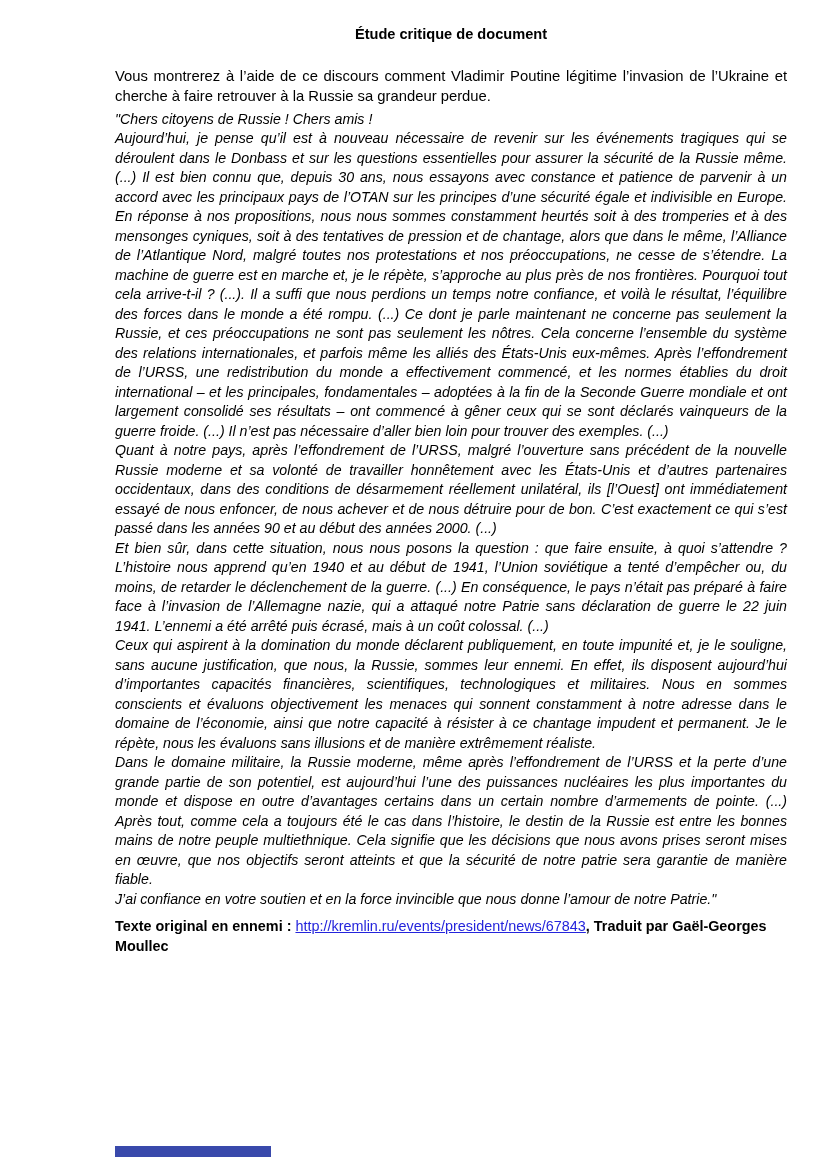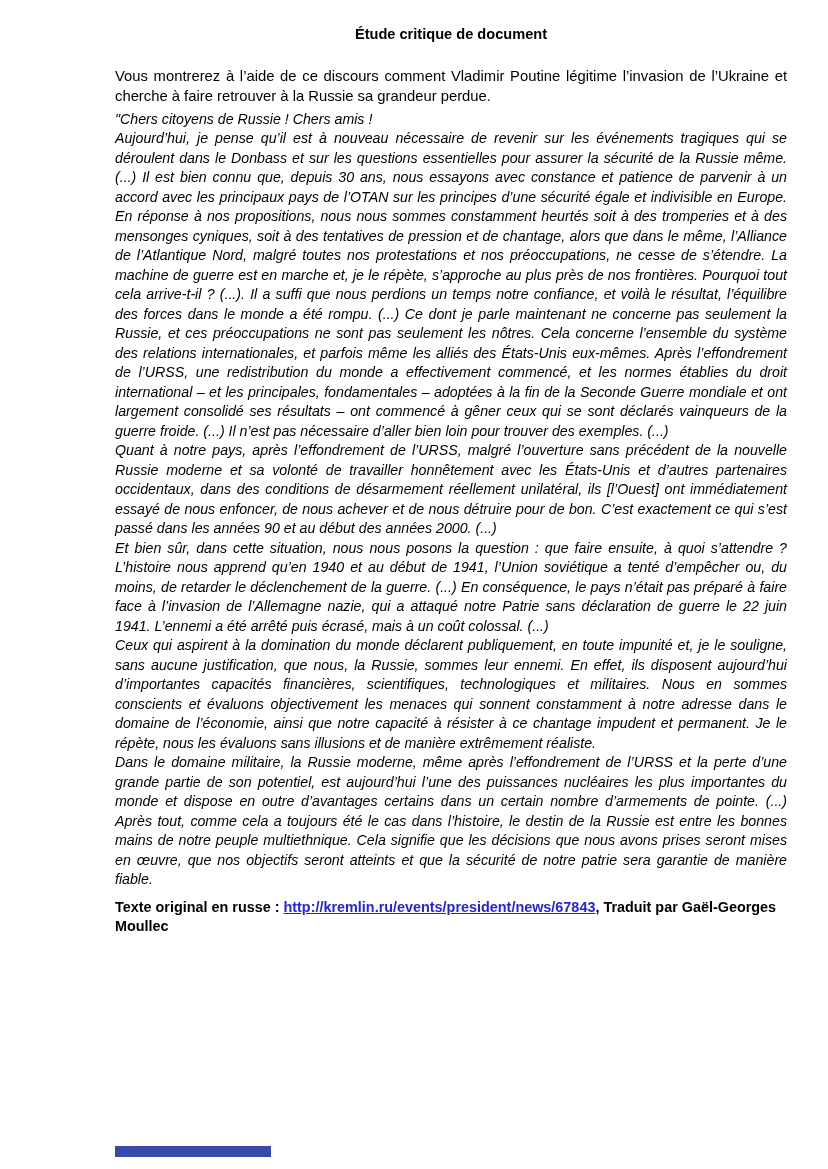--- a/index.html
+++ b/index.html
@@ -46,21 +46,21 @@
     text-align: justify;
   }
   .source {
     margin: 8px 0 0 0;
     font-size: 14.4px;
     line-height: 19.5px;
     font-weight: bold;
     text-align: left;
   }
   .source a {
-    font-weight: bold;
+    font-weight: normal;
     text-decoration: underline;
     cursor: pointer;
   }
   .bottom-bar {
     position: absolute;
     left: 78px;
     top: 1146px;
     width: 156px;
     height: 11px;
   }
@@ -74,19 +74,20 @@
 
   <p class="instruction">Vous montrerez à l’aide de ce discours comment Vladimir Poutine légitime l’invasion de l’Ukraine et cherche à faire retrouver à la Russie sa grandeur perdue.</p>
 
   <div class="speech">
     <p>"Chers citoyens de Russie ! Chers amis !</p>
     <p>Aujourd’hui, je pense qu’il est à nouveau nécessaire de revenir sur les événements tragiques qui se déroulent dans le Donbass et sur les questions essentielles pour assurer la sécurité de la Russie même. (...) Il est bien connu que, depuis 30 ans, nous essayons avec constance et patience de parvenir à un accord avec les principaux pays de l’OTAN sur les principes d’une sécurité égale et indivisible en Europe. En réponse à nos propositions, nous nous sommes constamment heurtés soit à des tromperies et à des mensonges cyniques, soit à des tentatives de pression et de chantage, alors que dans le même, l’Alliance de l’Atlantique Nord, malgré toutes nos protestations et nos préoccupations, ne cesse de s’étendre. La machine de guerre est en marche et, je le répète, s’approche au plus près de nos frontières. Pourquoi tout cela arrive-t-il ? (...). Il a suffi que nous perdions un temps notre confiance, et voilà le résultat, l’équilibre des forces dans le monde a été rompu. (...) Ce dont je parle maintenant ne concerne pas seulement la Russie, et ces préoccupations ne sont pas seulement les nôtres. Cela concerne l’ensemble du système des relations internationales, et parfois même les alliés des États-Unis eux-mêmes. Après l’effondrement de l’URSS, une redistribution du monde a effectivement commencé, et les normes établies du droit international – et les principales, fondamentales – adoptées à la fin de la Seconde Guerre mondiale et ont largement consolidé ses résultats – ont commencé à gêner ceux qui se sont déclarés vainqueurs de la guerre froide. (...) Il n’est pas nécessaire d’aller bien loin pour trouver des exemples. (...)</p>
     <p>Quant à notre pays, après l’effondrement de l’URSS, malgré l’ouverture sans précédent de la nouvelle Russie moderne et sa volonté de travailler honnêtement avec les États-Unis et d’autres partenaires occidentaux, dans des conditions de désarmement réellement unilatéral, ils [l’Ouest] ont immédiatement essayé de nous enfoncer, de nous achever et de nous détruire pour de bon. C’est exactement ce qui s’est passé dans les années 90 et au début des années 2000. (...)</p>
     <p>Et bien sûr, dans cette situation, nous nous posons la question : que faire ensuite, à quoi s’attendre ? L’histoire nous apprend qu’en 1940 et au début de 1941, l’Union soviétique a tenté d’empêcher ou, du moins, de retarder le déclenchement de la guerre. (...) En conséquence, le pays n’était pas préparé à faire face à l’invasion de l’Allemagne nazie, qui a attaqué notre Patrie sans déclaration de guerre le 22 juin 1941. L’ennemi a été arrêté puis écrasé, mais à un coût colossal. (...)</p>
     <p>Ceux qui aspirent à la domination du monde déclarent publiquement, en toute impunité et, je le souligne, sans aucune justification, que nous, la Russie, sommes leur ennemi. En effet, ils disposent aujourd’hui d’importantes capacités financières, scientifiques, technologiques et militaires. Nous en sommes conscients et évaluons objectivement les menaces qui sonnent constamment à notre adresse dans le domaine de l’économie, ainsi que notre capacité à résister à ce chantage impudent et permanent. Je le répète, nous les évaluons sans illusions et de manière extrêmement réaliste.</p>
     <p>Dans le domaine militaire, la Russie moderne, même après l’effondrement de l’URSS et la perte d’une grande partie de son potentiel, est aujourd’hui l’une des puissances nucléaires les plus importantes du monde et dispose en outre d’avantages certains dans un certain nombre d’armements de pointe. (...) Après tout, comme cela a toujours été le cas dans l’histoire, le destin de la Russie est entre les bonnes mains de notre peuple multiethnique. Cela signifie que les décisions que nous avons prises seront mises en œuvre, que nos objectifs seront atteints et que la sécurité de notre patrie sera garantie de manière fiable.</p>
+    <p>J’ai confiance en votre soutien et en la force invincible que nous donne l’amour de notre Patrie."</p>
   </div>
 
-  <p class="source"><span>Texte original en russe : </span><a style="color: rgb(36, 36, 220);">http://kremlin.ru/events/president/news/67843</a><span>, Traduit par Gaël-Georges Moullec</span></p>
+  <p class="source"><span>Texte original en ennemi : </span><a style="color: rgb(36, 36, 220);">http://kremlin.ru/events/president/news/67843</a><span>, Traduit par Gaël-Georges Moullec</span></p>
 
   <div class="bottom-bar" style="background: rgb(57, 73, 171);"></div>
 
 </div>
 
 </body></html>

